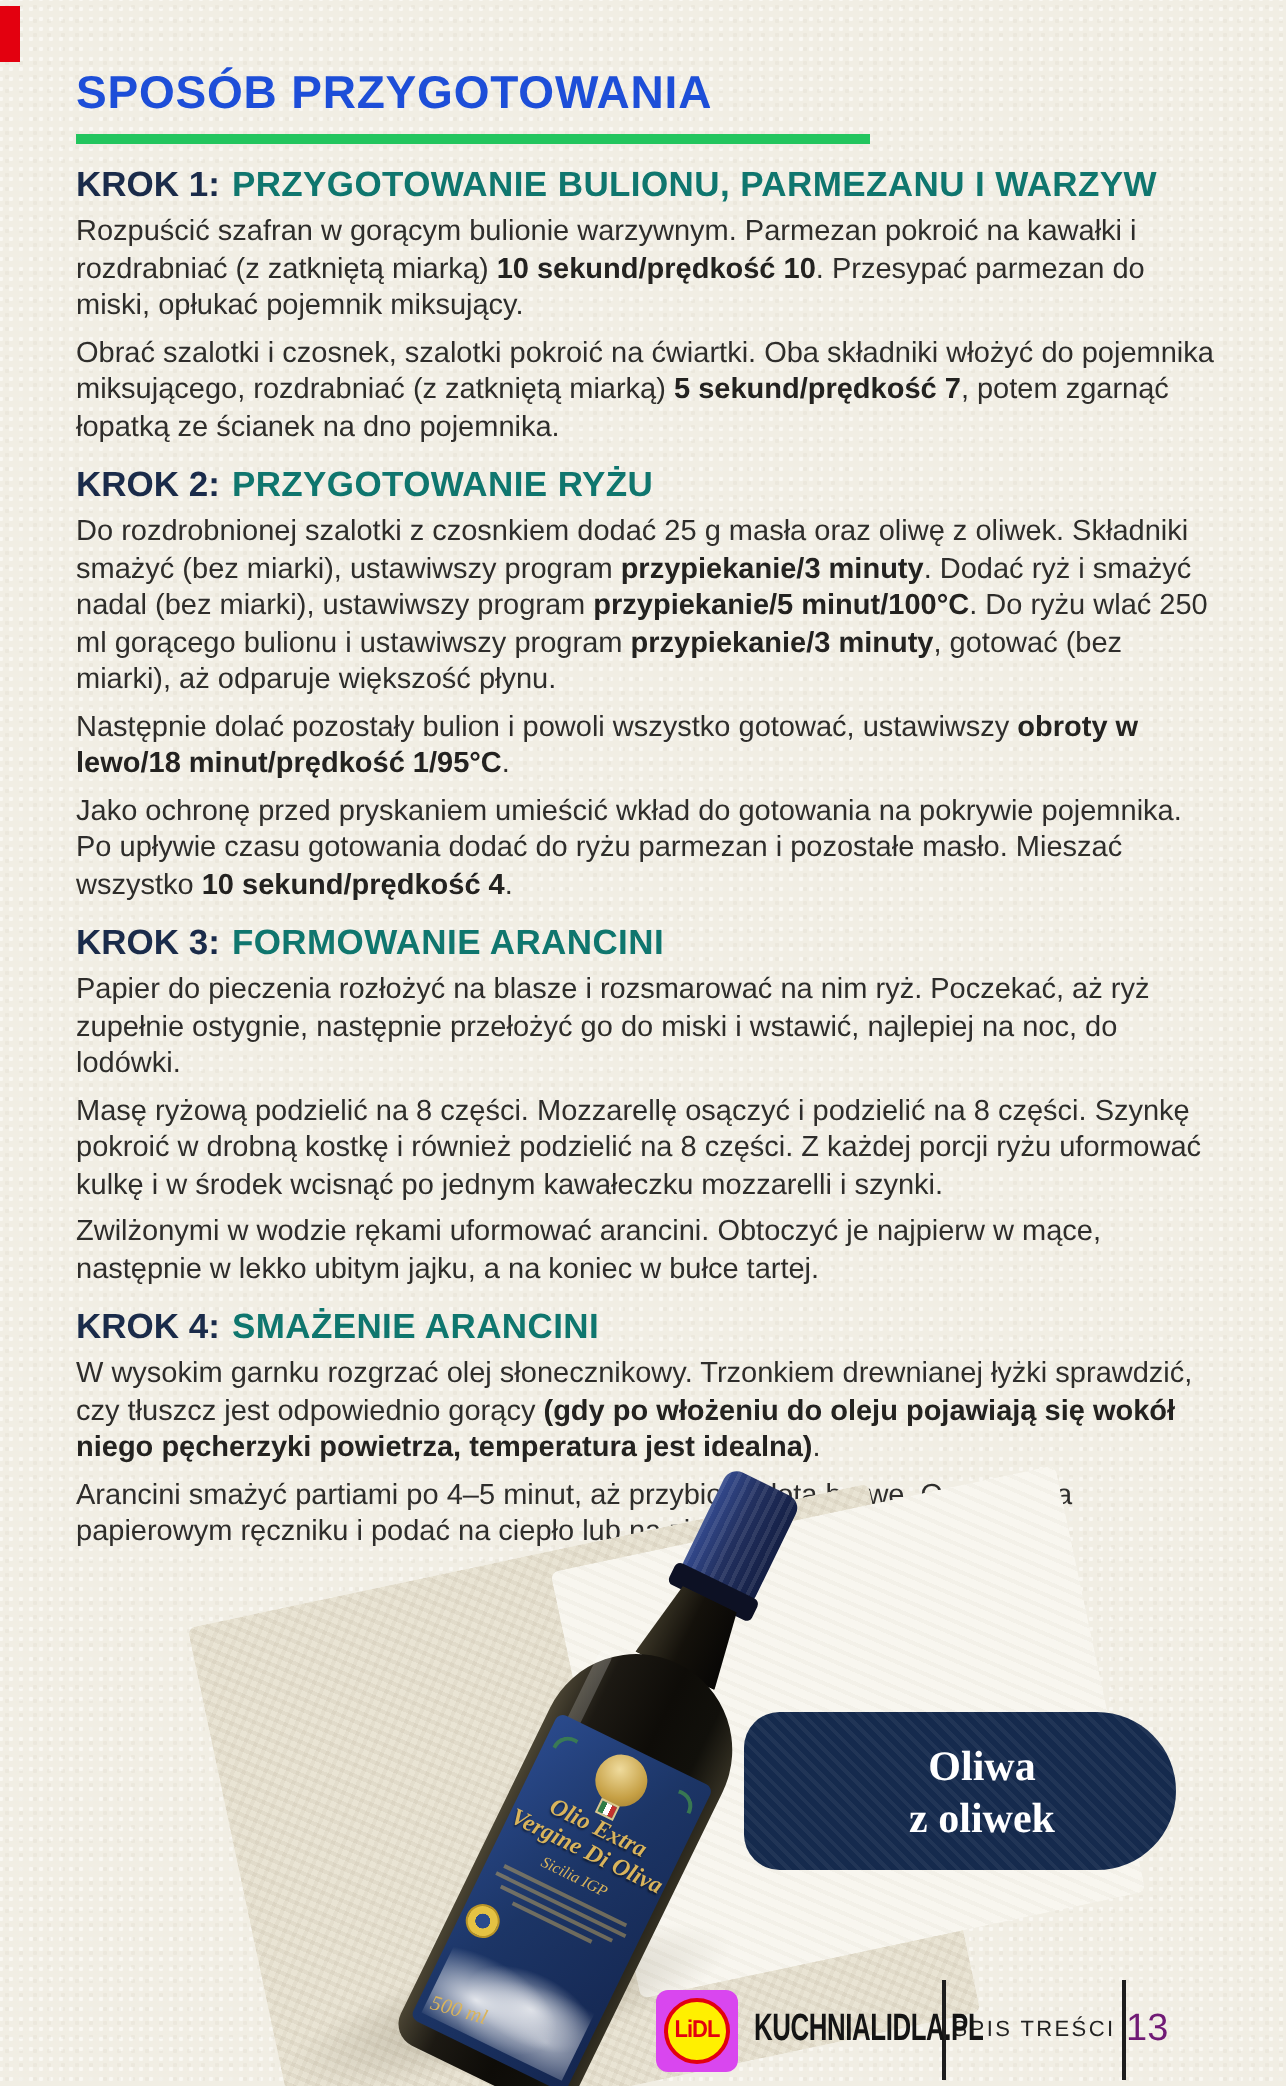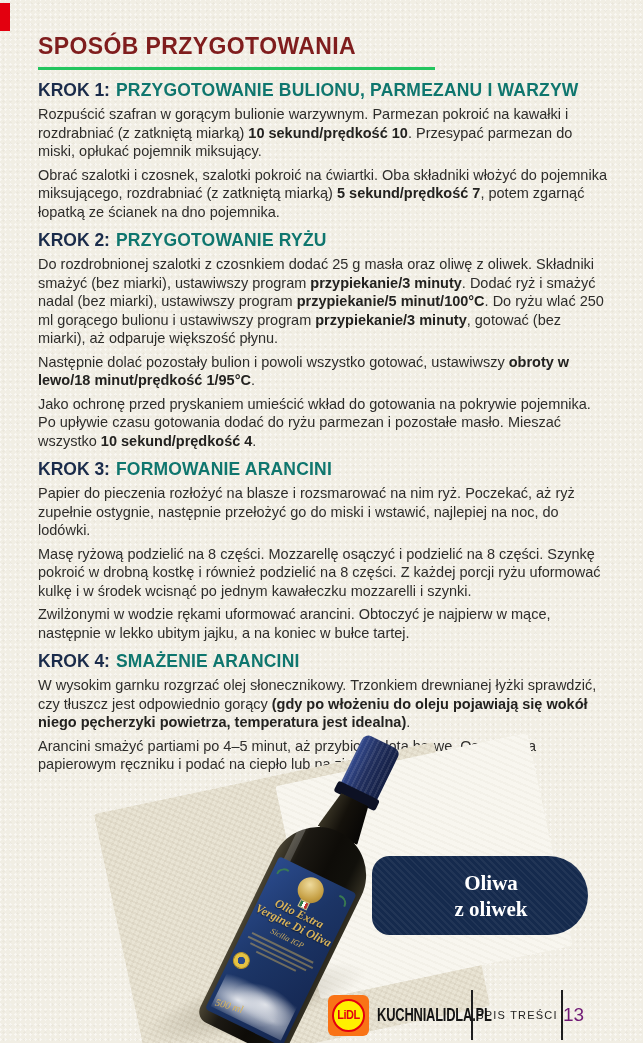--- a/index.html
+++ b/index.html
@@ -14,22 +14,22 @@
     background-size:7px 7px, 5px 5px;
     background-position:0 0, 3px 2px;
     overflow:hidden;
     color:#2e2d2b;
   }
   .red-tab { position:absolute; left:0; top:3px; width:10px; height:28px; background:#e3000f; }
 
   .content { position:absolute; left:38px; top:33px; width:572px; }
 
   h1.page-title {
-    font-size:23px; font-weight:bold; color:#7f1d1d; letter-spacing:.4px;
-    width:397px; padding-bottom:7px; border-bottom:3px solid #22c55e; margin-bottom:10px;
+    font-size:23px; font-weight:bold; color:#1d4ed8; letter-spacing:.4px;
+    width:397px; padding-bottom:7px; border-bottom:5px solid #22c55e; margin-bottom:10px;
     white-space:nowrap;
   }
   .step-heading { font-size:17.5px; font-weight:bold; margin:9px 0 1px 0; }
   .step-label { color:#1a2b4a; margin-right:6px; }
   .step-title { color:#0f766e; letter-spacing:.2px; }
   .para { font-size:14.5px; line-height:18.5px; margin:4px 0 5px 0; color:#2e2d2b; text-align:left; }
   .para b { color:#232220; }
 
   
   .photo { position:absolute; left:0; top:735px; width:643px; height:308px; }
@@ -106,21 +106,21 @@
   .landscape { position:absolute; left:4px; right:4px; bottom:5px; height:46px;
     background:
       radial-gradient(ellipse at 28% 62%, rgba(255,255,255,.85), rgba(255,255,255,0) 55%),
       radial-gradient(ellipse at 62% 45%, rgba(255,255,255,.75), rgba(255,255,255,0) 50%),
       radial-gradient(ellipse at 80% 70%, rgba(255,255,255,.6), rgba(255,255,255,0) 55%); }
   .vol { position:absolute; left:6px; bottom:8px; font-family:"Liberation Serif", serif;
     font-style:italic; color:#d9b45c; font-size:10.5px; transform:rotate(-10deg); z-index:2; }
 
   
   .footer { position:absolute; left:328px; top:989px; height:52px; display:flex; align-items:center; z-index:8; }
-  .lidl-logo { width:41px; height:41px; background:#f97316; border-radius:6px;
+  .lidl-logo { width:41px; height:41px; background:#d946ef; border-radius:6px;
     display:flex; align-items:center; justify-content:center; flex:0 0 auto; }
   .lidl-circle { width:33px; height:33px; border-radius:50%; background:#fff000;
     border:2px solid #e3000f; display:flex; align-items:center; justify-content:center; }
   .lidl-word { color:#e3000f; font-weight:bold; font-size:11px; letter-spacing:-.5px;
     transform:scaleY(1.1); }
   .brand { margin-left:8px; font-size:19px; font-weight:bold; color:#141414;
     letter-spacing:-.3px; transform:scaleX(.68); transform-origin:left center; width:95px;
     white-space:nowrap; flex:0 0 auto; }
   .brand-wrap { width:102px; overflow:visible; flex:0 0 auto; }
   .fdiv { width:2px; height:50px; background:#1d1d1d; flex:0 0 auto; }

